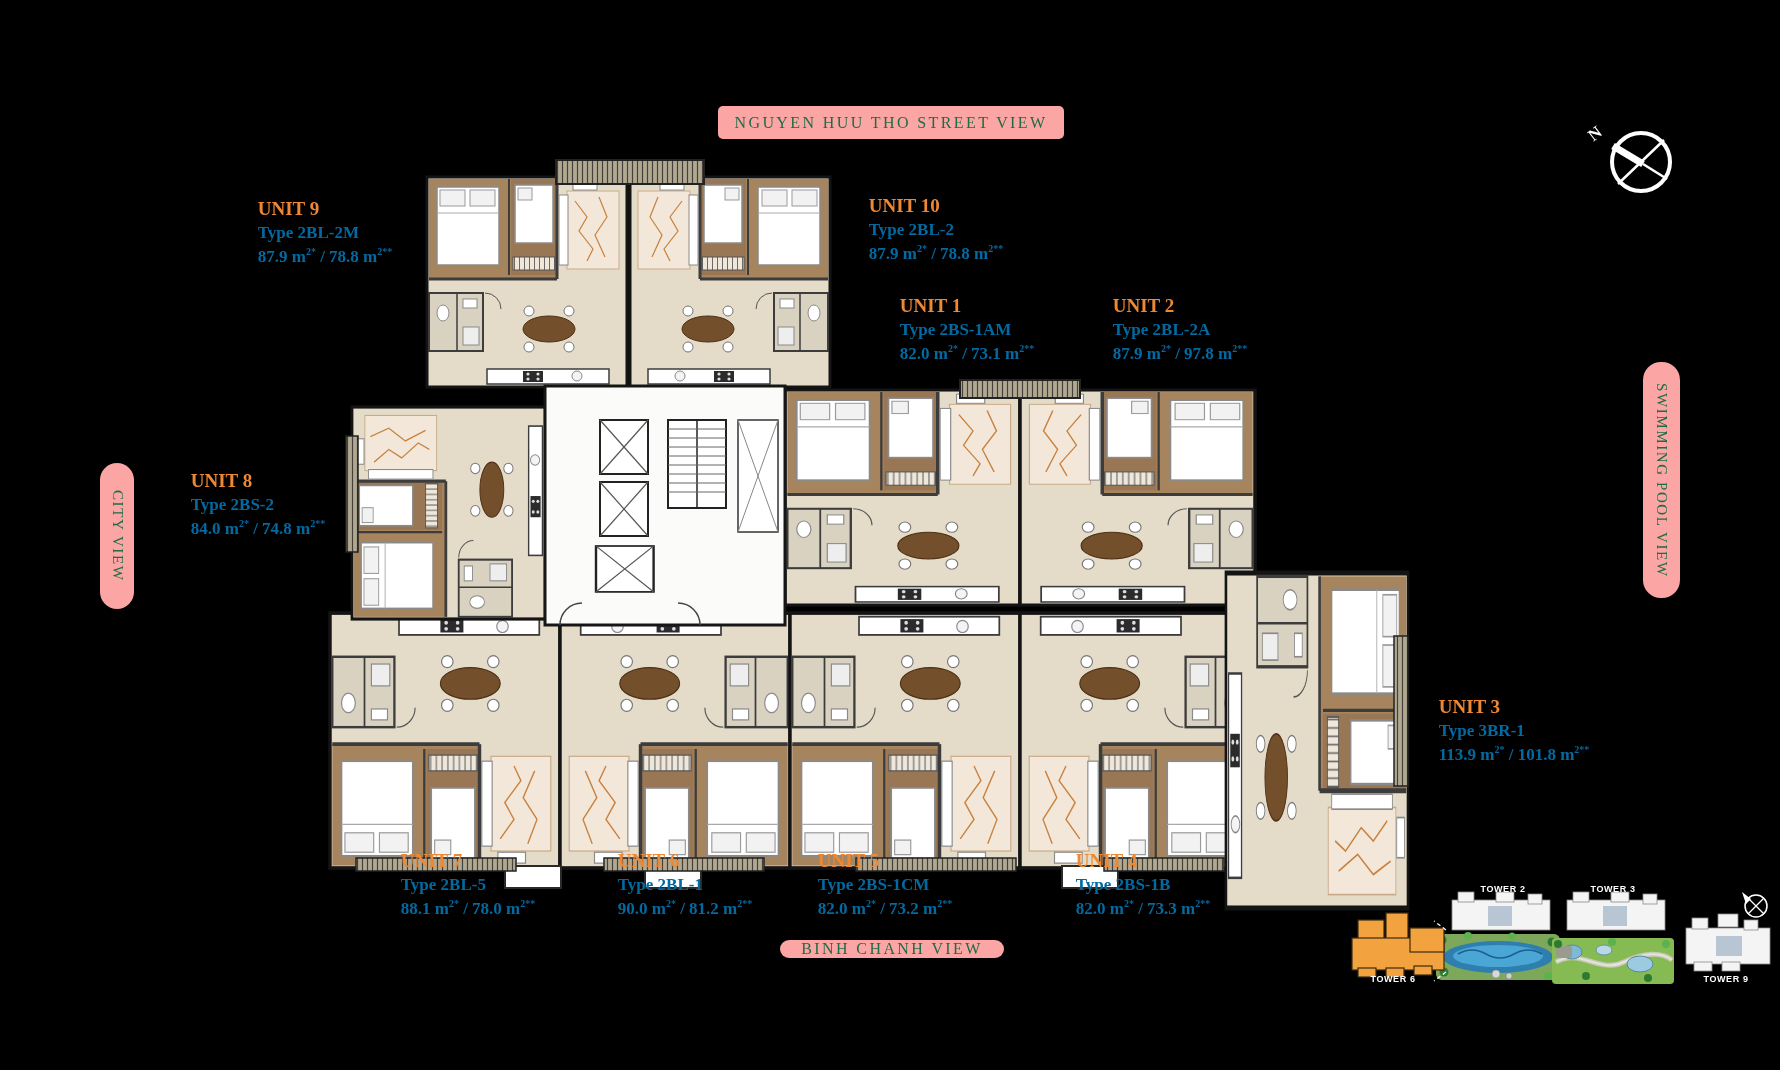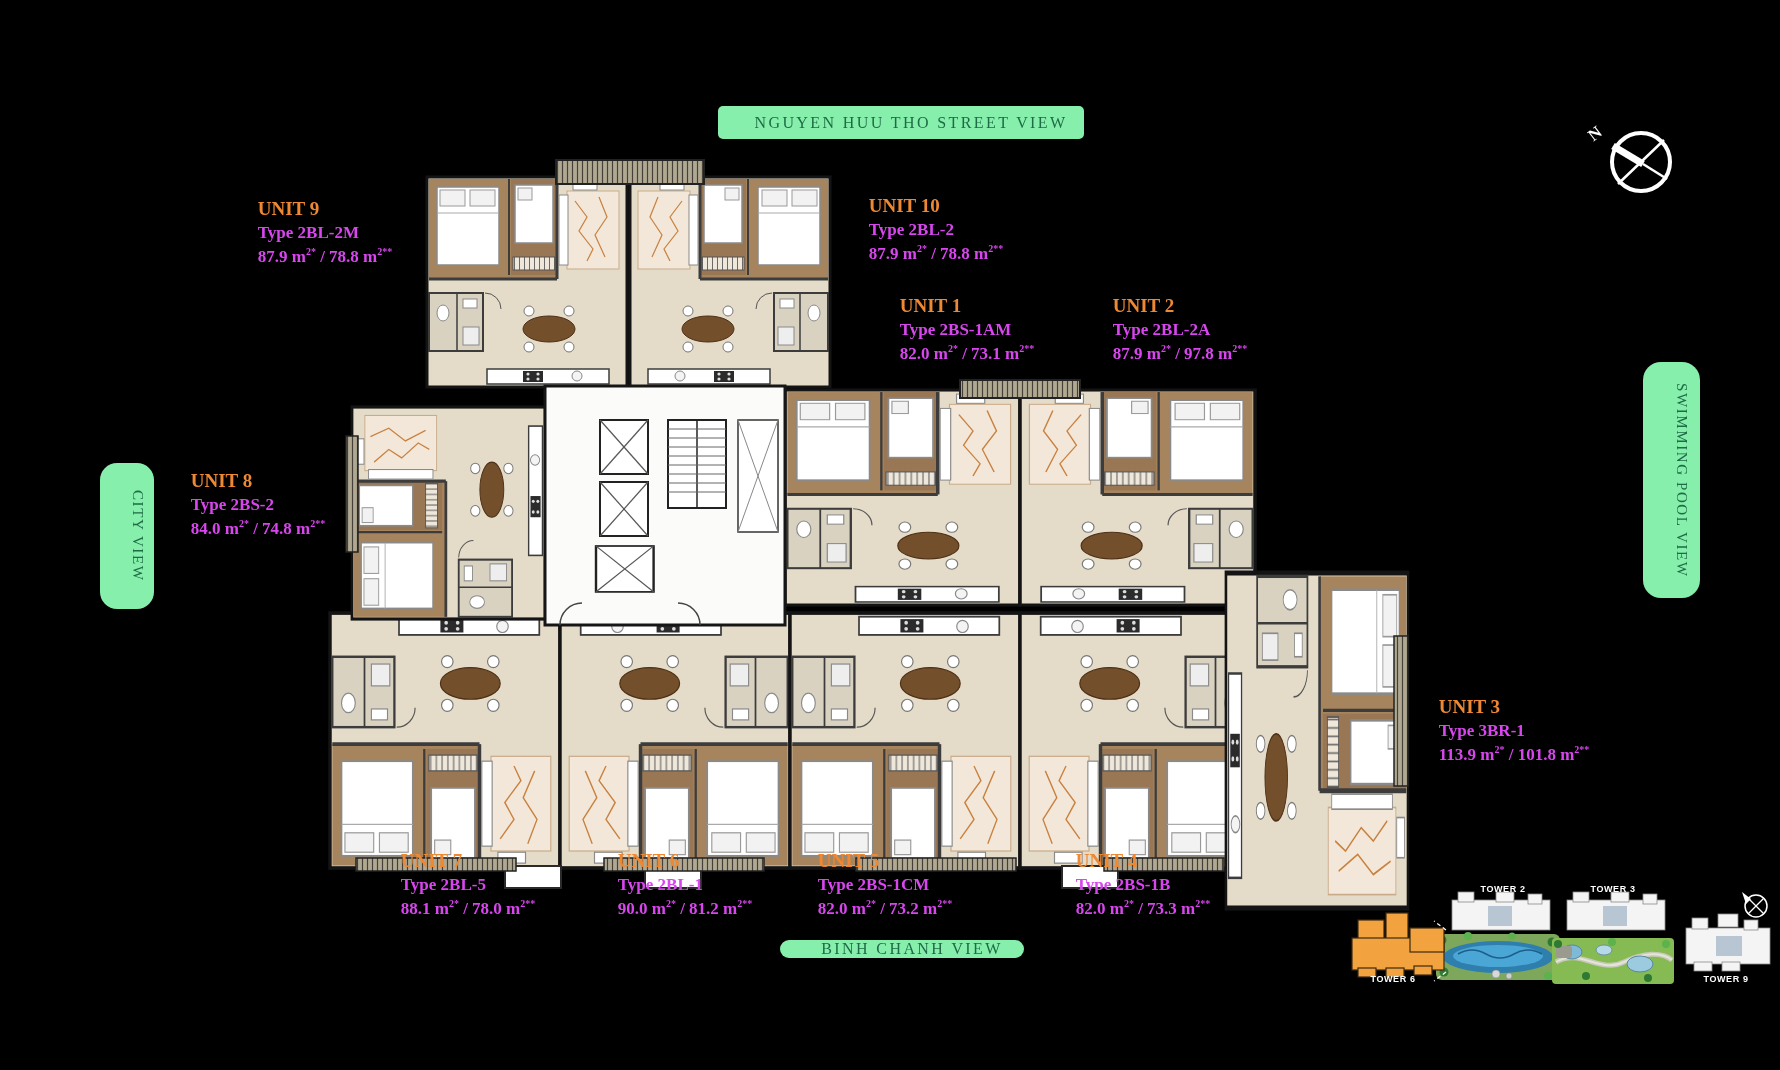--- a/index.html
+++ b/index.html
@@ -1,30 +1,30 @@
 <!DOCTYPE html>
 <html><head>
 <meta charset="utf-8">
 <style>
   html,body{margin:0;padding:0;background:#000;}
   .stage{position:relative;width:1780px;height:1070px;background:#000;overflow:hidden;
          font-family:"Liberation Serif",serif;}
   svg.plan{position:absolute;left:0;top:0;}
-  .view-label{position:absolute;background:#86efac;color:#1e6b45;display:flex;align-items:center;
-              justify-content:center;letter-spacing:2.4px;font-size:16px;padding-left:20px;}
+  .view-label{position:absolute;background:#fca5a5;color:#1e6b45;display:flex;align-items:center;
+              justify-content:center;letter-spacing:2.4px;font-size:16px;}
   .vl-street{left:718px;top:106px;width:346px;height:33px;border-radius:5px;}
   .vl-binh{left:780px;top:940px;width:224px;height:18px;border-radius:16px;}
   .vl-city{left:100px;top:463px;width:34px;height:146px;border-radius:17px;
            writing-mode:vertical-rl;font-size:15px;letter-spacing:1.6px;}
   .vl-pool{left:1643px;top:362px;width:37px;height:236px;border-radius:18px;
            writing-mode:vertical-rl;font-size:15px;letter-spacing:1.6px;}
   .unit-label{position:absolute;transform:translateX(-50%);text-align:left;line-height:1.35;
               white-space:nowrap;}
   .u-name{color:#ee8833;font-size:19px;font-weight:bold;}
-  .u-type,.u-area{color:#d946ef;font-size:17px;font-weight:bold;}
+  .u-type,.u-area{color:#0369a1;font-size:17px;font-weight:bold;}
   .u-area sup{font-size:10px;}
   .tower-label{position:absolute;transform:translateX(-50%);color:#fff;
                font-family:"Liberation Sans",sans-serif;font-size:9px;font-weight:bold;
                letter-spacing:0.6px;white-space:nowrap;}
   .north{position:absolute;left:1589px;top:124px;color:#fff;font-size:17px;font-weight:bold;
          transform:rotate(-38deg);}
 </style>
 </head>
 <body>
 

